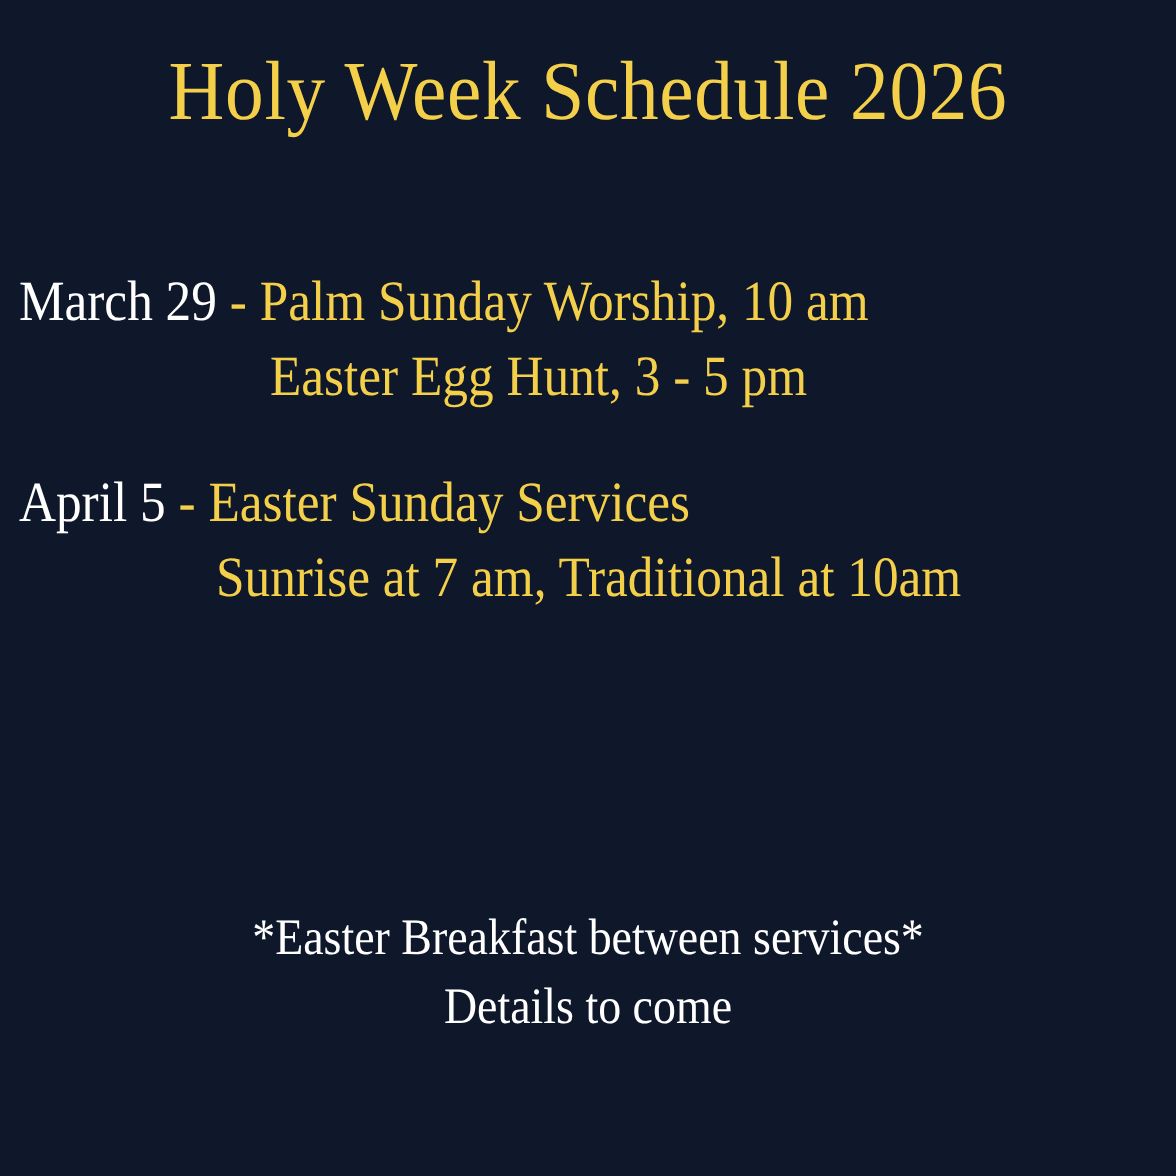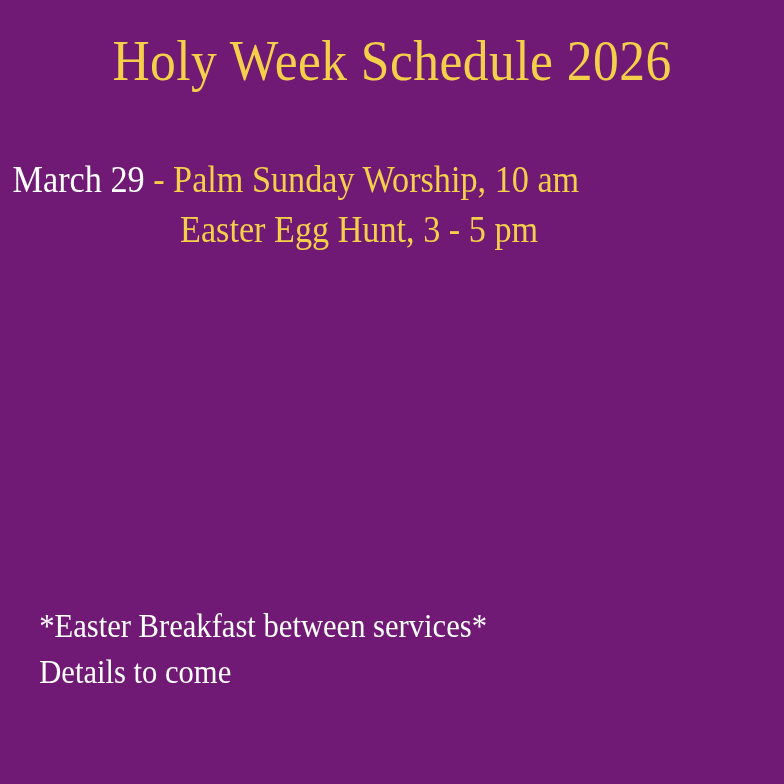--- a/index.html
+++ b/index.html
@@ -12,21 +12,21 @@
     height: 784px;
     overflow: hidden;
     background: #1f4d7a;
     font-family: "Liberation Serif", "DejaVu Serif", serif;
   }
 
   #poster {
     position: relative;
     width: 784px;
     height: 784px;
-    background: #701a75;
+    background: #0f172a;
     box-sizing: border-box;
   }
 
   
   .poster-title {
     position: absolute;
     left: 0;
     top: 28px;
     width: 784px;
     text-align: center;
@@ -37,21 +37,21 @@
     font-family: "Liberation Serif", "DejaVu Serif", serif;
     white-space: nowrap;
     transform: scaleX(0.92);
     transform-origin: center top;
   }
 
   
   .schedule {
     position: absolute;
     left: 0;
-    top: 154px;
+    top: 176px;
     width: 784px;
   }
 
   .entry {
     margin-bottom: 34px;
   }
 
   .entry:last-child {
     margin-bottom: 0;
   }
@@ -84,20 +84,21 @@
   .line.sub-sunrise {
     padding-left: 160px;
   }
 
   
   .footnotes {
     position: absolute;
     left: 0;
     top: 603px;
     width: 784px;
+    text-align: center;
   }
 
   .note {
     color: #ffffff;
     font-size: 34px;
     line-height: 46px;
     white-space: nowrap;
     font-family: "Liberation Serif", "DejaVu Serif", serif;
     transform: scaleX(0.9);
     transform-origin: center top;
@@ -116,20 +117,28 @@
       <div class="line primary">
         <span class="date">March 29</span><span class="event"> - </span><span class="event">Palm Sunday Worship, 10 am</span>
       </div>
       <div class="line sub-egghunt">
         <span class="event">Easter Egg Hunt, 3 - 5 pm</span>
       </div>
     </div>
 
 
 
+    <div class="entry">
+      <div class="line primary">
+        <span class="date">April 5</span><span class="event"> - </span><span class="event">Easter Sunday Services</span>
+      </div>
+      <div class="line sub-sunrise">
+        <span class="event">Sunrise at 7 am, Traditional at 10am</span>
+      </div>
+    </div>
 
   </div>
 
   <div class="footnotes">
     <div class="note">*Easter Breakfast between services*</div>
     <div class="note">Details to come</div>
   </div>
 
 </div>
 

